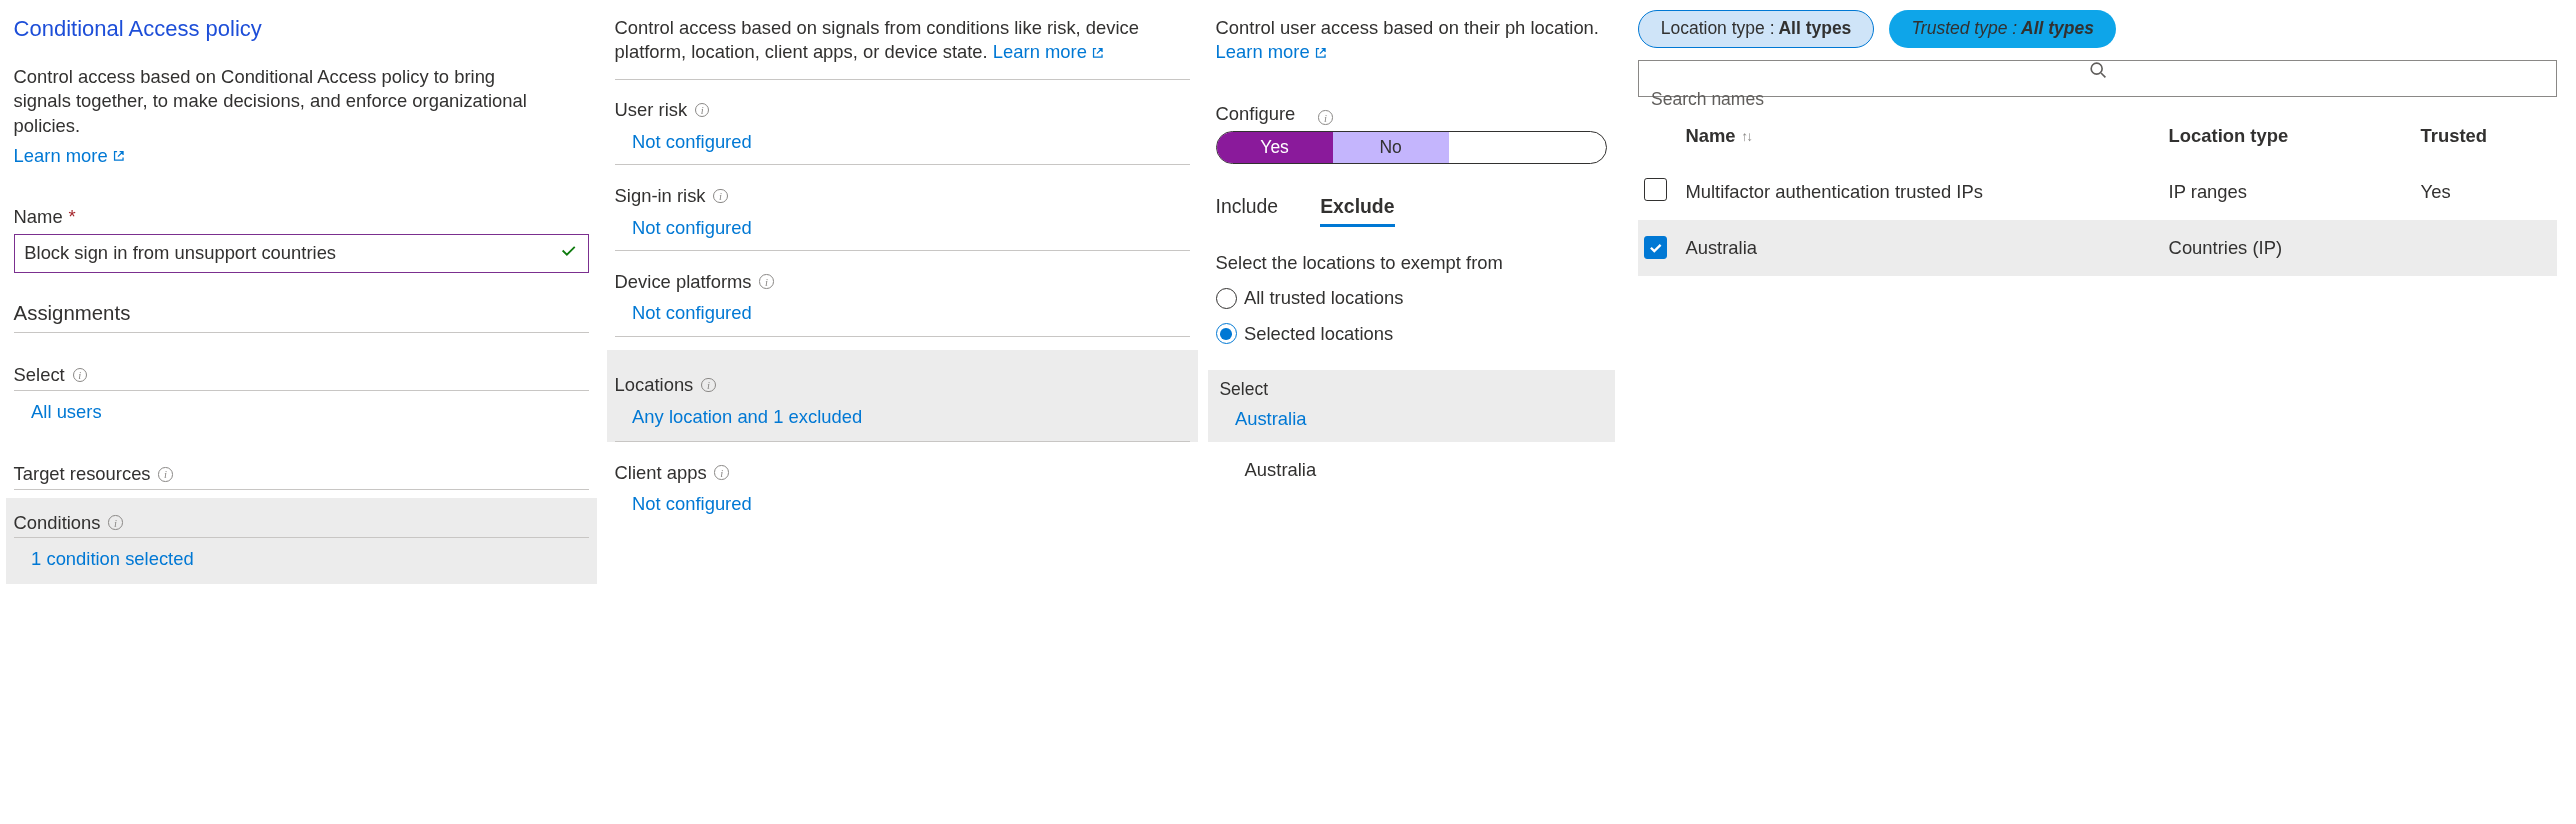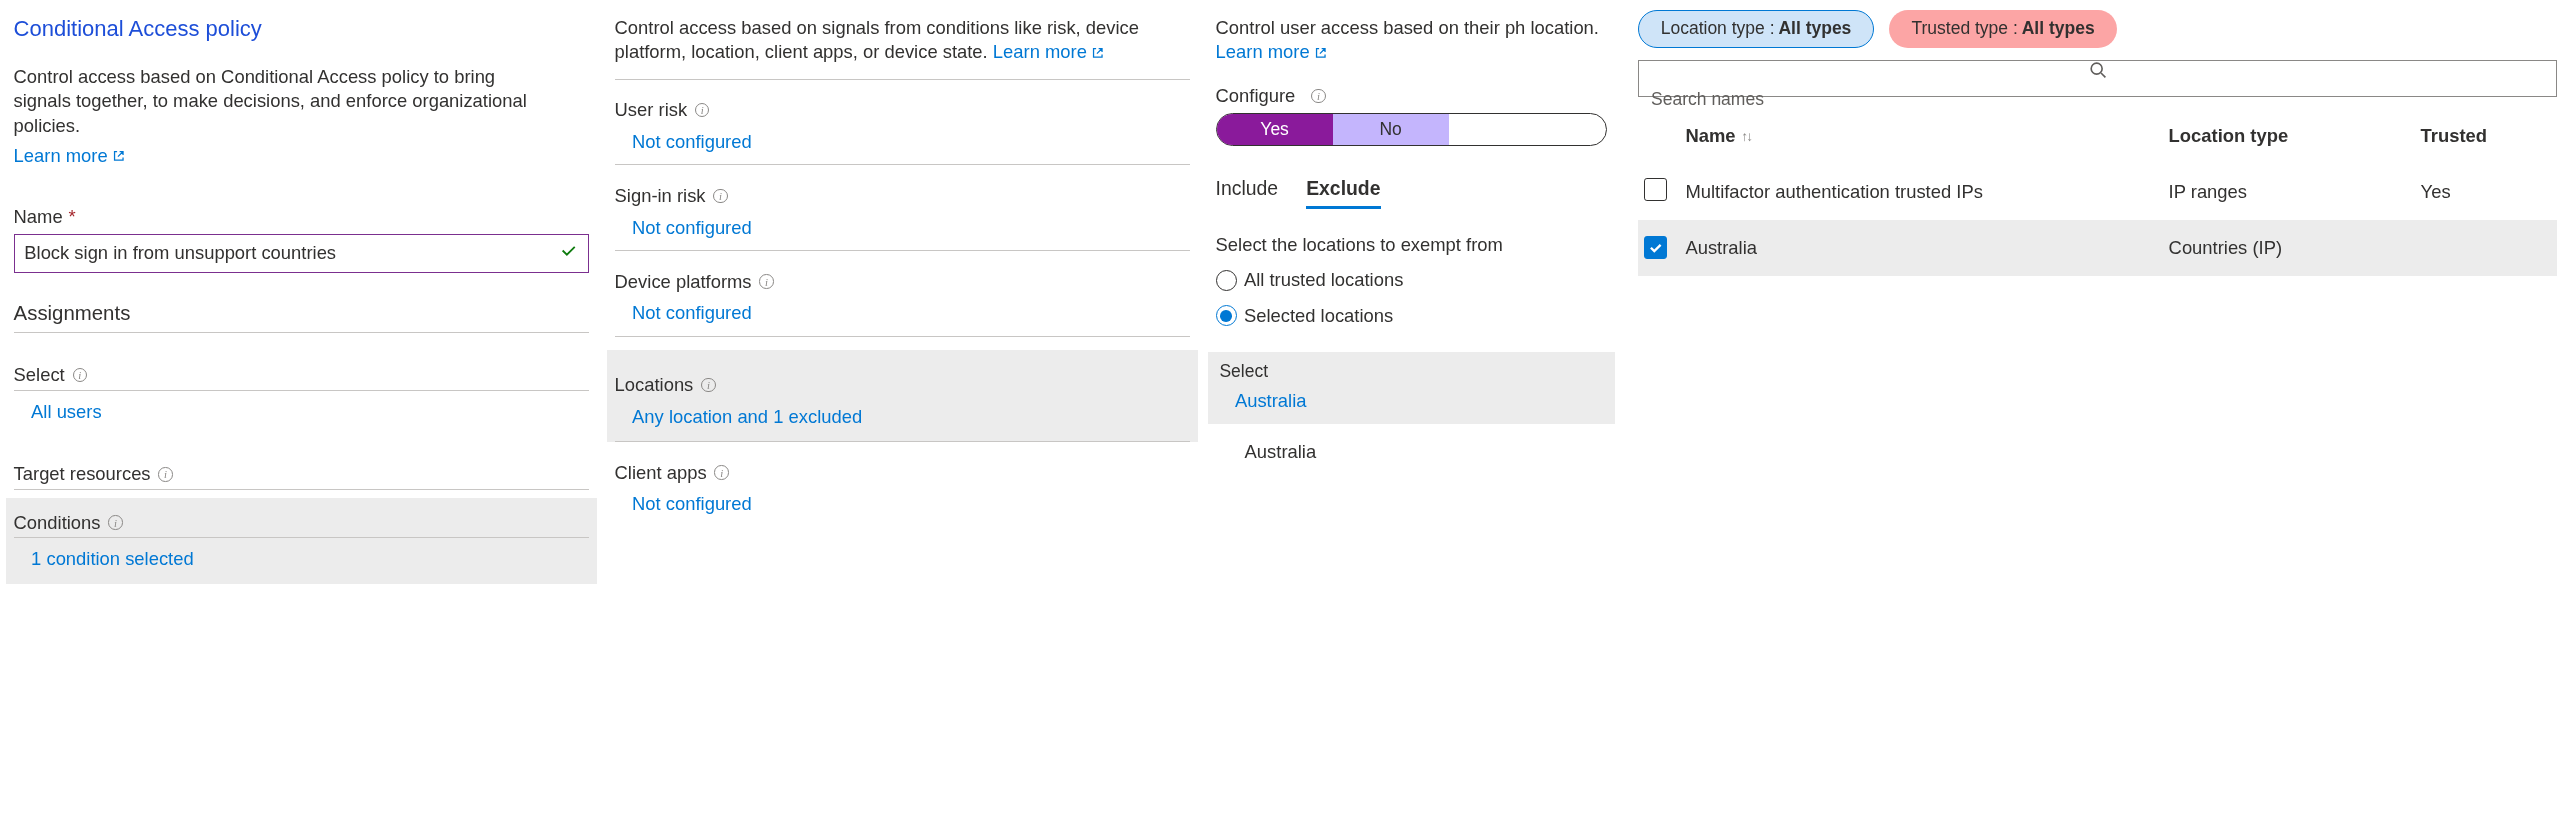--- a/index.html
+++ b/index.html
@@ -134,42 +134,42 @@
   }
   .cond-item.selected {
     background: #ECECEC;
     margin: 13.6px -7.8px 0 -7.8px;
     padding: 0 7.8px;
   }
   .cond-item.selected .cond-label { margin-top: 12px; padding-top: 11.6px; }
   .cond-item.selected .cond-value { padding-bottom: 13.6px; }
 
   
-  .configure-row { display:flex; align-items:center; gap:16px; margin-top: 14px; font-size: 18.4px;}
+  .configure-row { display:flex; align-items:flex-end; gap:23px; margin-top: 32px; font-size: 18.4px;}
   .toggle {
     display:inline-flex;
     border: 1px solid #323130;
     border-radius: 21.3px;
     overflow:hidden;
     height: 33px;
     margin-top: 5.8px;
   }
   .toggle .opt {
     width: 116px;
     display:flex;
     align-items:center;
     justify-content:center;
     font-size: 17.5px;
   }
   .toggle .opt.yes { background: #8a1a9b; color:#fff; }
   .toggle .opt.no  { background: #c4b5fd; color:#323130; }
 
   .tabs {
     display:flex;
-    gap: 28px;
+    gap: 42px;
     margin-top: 31px;
     font-size: 19.4px;
   }
   .tabs .tab { padding-bottom: 5.8px; }
   .tabs .tab.active { font-weight:700; border-bottom: 3.9px solid #0078d4; }
 
   .desc { font-size: 18.4px; margin-top: 25px; }
   .radio-group { margin-top: 13.6px; display:flex; flex-direction:column; gap:13.6px; }
   .radio-row { display:flex; align-items:center; gap:7px; font-size:18.4px; }
   .radio {
@@ -202,21 +202,21 @@
     border-radius: 21.3px;
     padding: 7.8px 21.3px;
     font-size: 17.5px;
     border: 1px solid transparent;
     display:inline-flex; gap:3.9px;
   }
   .chip.active {
     background: #cfe4f8;
     border-color: #0078d4;
   }
-  .chip.plain { background:#fca5a5; }
+  .chip.plain { background:#0ea5e9;font-style:italic; }
   .chip .b { font-weight:700; }
 
   .search-box {
     border:1px solid #8a8886;
     height: 37px;
     display:flex;
     align-items:center;
     padding: 0 9.7px;
     gap:9.7px;
     width: 100%;

